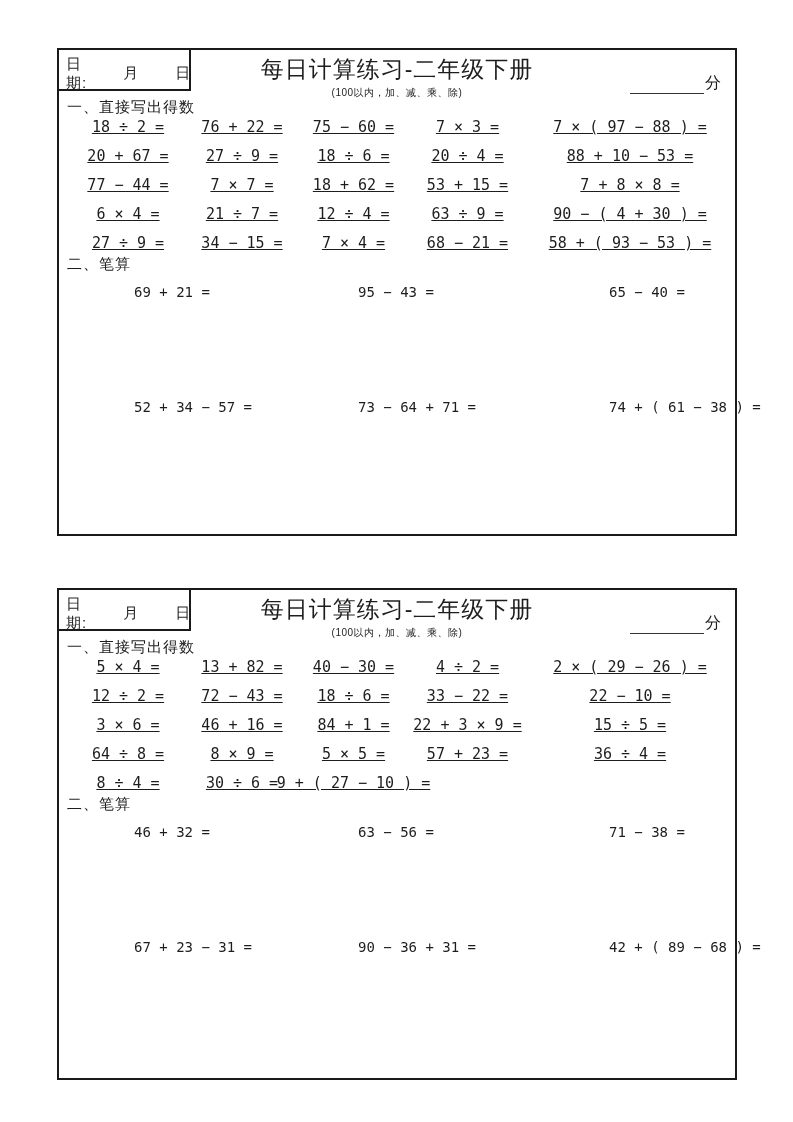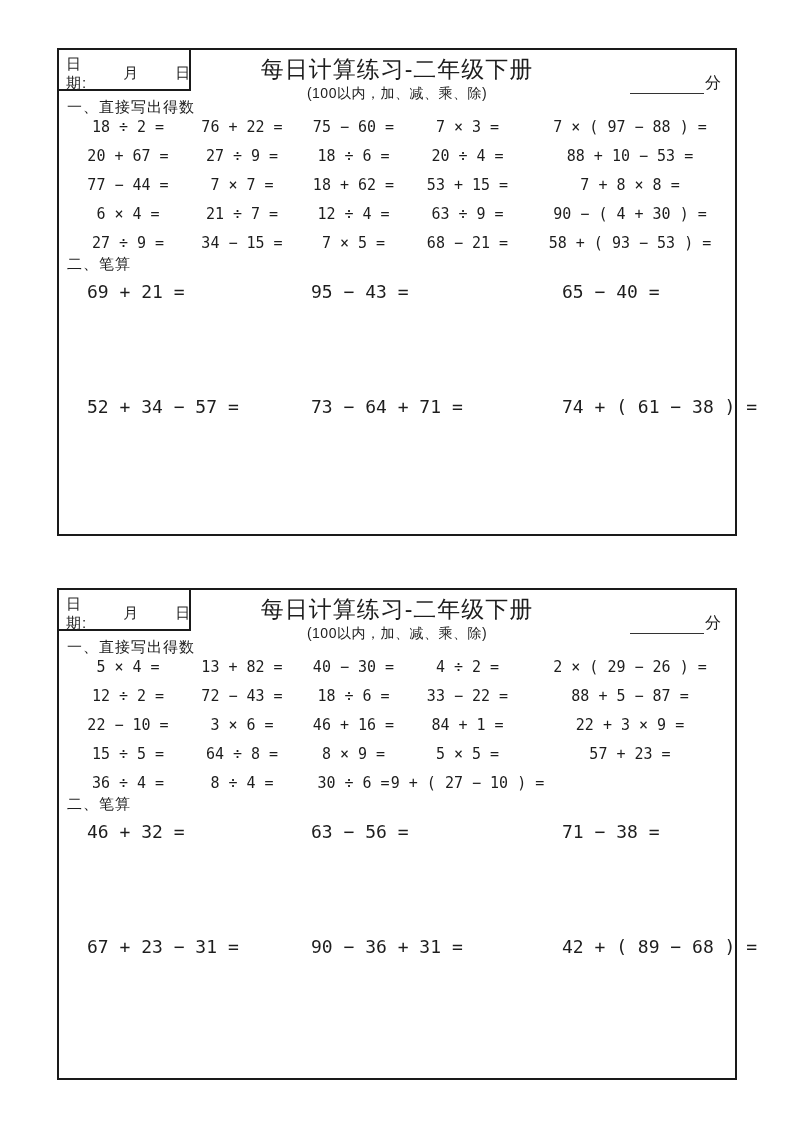--- a/index.html
+++ b/index.html
@@ -19,48 +19,49 @@
     box-sizing:border-box;border:2px solid #1a1a1a;background:#fff;
     display:flex;align-items:center;justify-content:space-between;
     padding:8px 14px 0 7px;font-size:15px;letter-spacing:1px;gap:36px;
   }
   .title{
     position:absolute;top:4px;left:0;right:0;text-align:center;
     font-size:23px;line-height:30px;letter-spacing:1px;
   }
   .subtitle{
     position:absolute;top:33px;left:0;right:0;text-align:center;
-    font-size:14px;line-height:20px;letter-spacing:0.5px;
+    font-size:10px;line-height:20px;letter-spacing:0.5px;
   }
   .score{
     position:absolute;top:26px;right:14px;height:18px;
     display:flex;align-items:flex-end;font-size:16px;
   }
   .score-line{
     display:inline-block;width:74px;height:16px;
     border-bottom:1.5px solid #333;margin-right:1px;
   }
   .sec-label{position:absolute;left:8px;font-size:15px;line-height:20px;letter-spacing:1px;}
   .sec1-label{top:31px;margin-top:16px;}
   .sec2-label{top:204px;}
   .grid{
     position:absolute;top:62px;left:10px;right:0;
     display:grid;grid-template-columns:118px 110px 113px 115px 1fr;
     grid-auto-rows:29px;
+    text-decoration:underline;
   }
   .cell{
     display:flex;align-items:center;justify-content:center;
     font-family:"DejaVu Sans Mono",monospace;font-size:15px;white-space:pre;
   }
   .bs-row{position:absolute;left:0;right:0;height:20px;}
   .bs-row1{top:232px;}
   .bs-row2{top:347px;}
   .bs{
     position:absolute;top:0;font-family:"DejaVu Sans Mono",monospace;
-    font-size:18px;line-height:20px;white-space:pre;
+    font-size:14px;line-height:20px;white-space:pre;margin-left:47px;
   }
   .bs-a{left:28px;} .bs-b{left:252px;} .bs-c{left:503px;}
 </style>
 </head>
 <body>
 
 <div class="ws" id="ws1">
   <div class="datebox">
     <span>日期:</span>
     <span>月</span>
@@ -90,21 +91,21 @@
     <div class="cell">18 + 62 =</div>
     <div class="cell">53 + 15 =</div>
     <div class="cell">7 + 8 × 8 =</div>
     <div class="cell">6 × 4 =</div>
     <div class="cell">21 ÷ 7 =</div>
     <div class="cell">12 ÷ 4 =</div>
     <div class="cell">63 ÷ 9 =</div>
     <div class="cell">90 − ( 4 + 30 ) =</div>
     <div class="cell">27 ÷ 9 =</div>
     <div class="cell">34 − 15 =</div>
-    <div class="cell">7 × 5 =</div>
+    <div class="cell">7 × 4 =</div>
     <div class="cell">68 − 21 =</div>
     <div class="cell">58 + ( 93 − 53 ) =</div>
   </div>
 
   <div class="sec-label sec2-label">二、笔算</div>
   <div class="bs-row bs-row1">
     <span class="bs bs-a">69 + 21 =</span>
     <span class="bs bs-b">95 − 43 =</span>
     <span class="bs bs-c">65 − 40 =</span>
   </div>
@@ -132,21 +133,20 @@
   <div class="grid">
     <div class="cell">5 × 4 =</div>
     <div class="cell">13 + 82 =</div>
     <div class="cell">40 − 30 =</div>
     <div class="cell">4 ÷ 2 =</div>
     <div class="cell">2 × ( 29 − 26 ) =</div>
     <div class="cell">12 ÷ 2 =</div>
     <div class="cell">72 − 43 =</div>
     <div class="cell">18 ÷ 6 =</div>
     <div class="cell">33 − 22 =</div>
-    <div class="cell">88 + 5 − 87 =</div>
     <div class="cell">22 − 10 =</div>
     <div class="cell">3 × 6 =</div>
     <div class="cell">46 + 16 =</div>
     <div class="cell">84 + 1 =</div>
     <div class="cell">22 + 3 × 9 =</div>
     <div class="cell">15 ÷ 5 =</div>
     <div class="cell">64 ÷ 8 =</div>
     <div class="cell">8 × 9 =</div>
     <div class="cell">5 × 5 =</div>
     <div class="cell">57 + 23 =</div>

